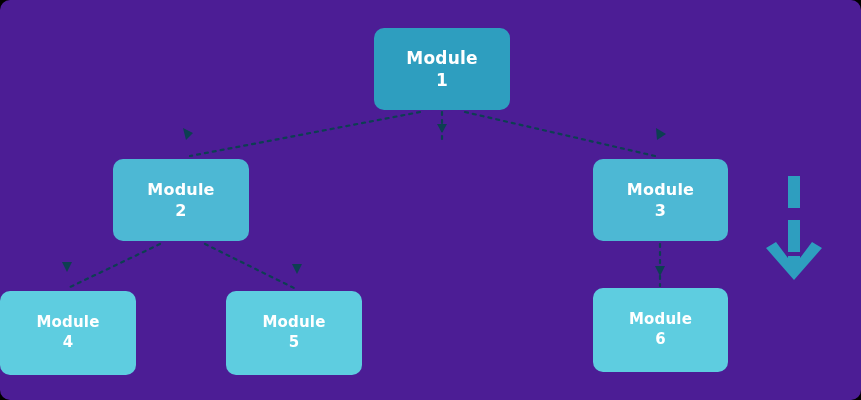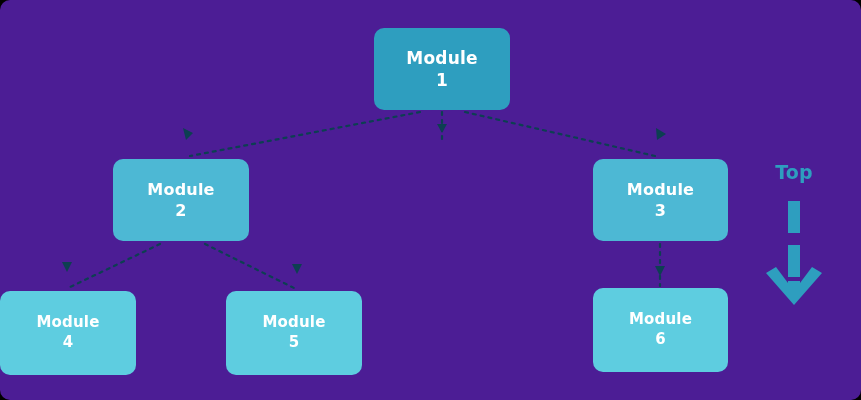--- a/index.html
+++ b/index.html
@@ -140,21 +140,20 @@
     <span class="node-number">5</span>
   </div>
 
   <div class="node tier-3" id="node-module-6">
     <span class="node-title">Module</span>
     <span class="node-number">6</span>
   </div>
 
   <div id="topdown-group">
     <div id="topdown-label">
-      <span class="td-line">Top</span>
     </div>
     <svg id="topdown-arrow" width="64" height="108" viewBox="0 0 64 108">
       <rect x="26" y="2" width="12" height="32" fill="#2E9EBF"></rect>
       <rect x="26" y="46" width="12" height="32" fill="#2E9EBF"></rect>
       <polygon points="4,74 14,68 32,92 50,68 60,74 32,106" fill="#2E9EBF"></polygon>
       <rect x="26" y="82" width="12" height="16" fill="#2E9EBF"></rect>
     </svg>
   </div>
 
 </div>

